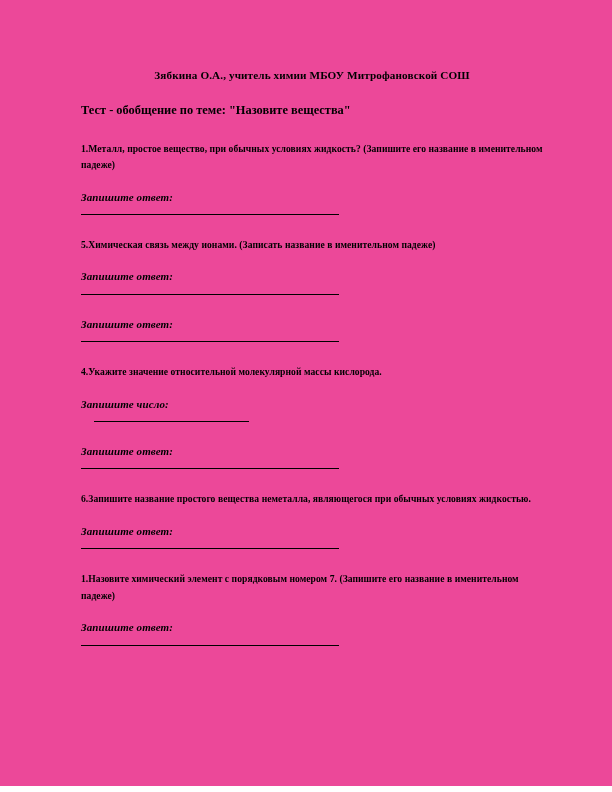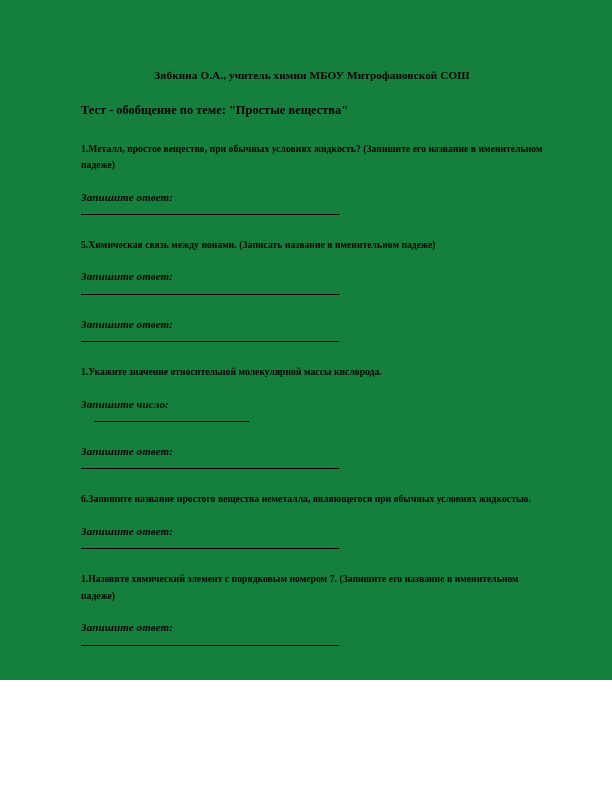--- a/index.html
+++ b/index.html
@@ -13,22 +13,22 @@
     font-family: "Liberation Serif", "DejaVu Serif", serif;
     color: #000000;
     overflow: hidden;
     position: relative;
   }
   .page {
     position: absolute;
     left: 0;
     top: 0;
     width: 612px;
-    height: 680px;
-    background: #15803d;
+    height: 786px;
+    background: #ec4899;
     box-sizing: border-box;
     padding: 14px;
   }
   .content {
     position: absolute;
     left: 81px;
     top: 68px;
     width: 462px;
   }
   .doc-title {
@@ -80,21 +80,21 @@
   .q-block { margin: 0; padding: 0; }
 </style>
 </head>
 <body>
 
 <div class="page">
   <div class="content">
 
     <div class="doc-title">Зябкина О.А., учитель химии МБОУ Митрофановской СОШ</div>
 
-    <div class="doc-subtitle">Тест - обобщение по теме: "Простые вещества"</div>
+    <div class="doc-subtitle">Тест - обобщение по теме: "Назовите вещества"</div>
 
     <div class="q-block">
       <p class="question">1.Металл, простое вещество, при обычных условиях жидкость? (Запишите его название в именительном падеже)</p>
       <div class="answer-block">
         <p class="answer-label">Запишите ответ:</p>
         <hr class="answer-rule">
       </div>
     </div>
 
     <div class="q-block">
@@ -106,21 +106,21 @@
     </div>
 
     <div class="q-block">
       <div class="answer-block">
         <p class="answer-label">Запишите ответ:</p>
         <hr class="answer-rule">
       </div>
     </div>
 
     <div class="q-block">
-      <p class="question">1.Укажите значение относительной молекулярной массы кислорода.</p>
+      <p class="question">4.Укажите значение относительной молекулярной массы кислорода.</p>
       <div class="answer-block">
         <p class="answer-label">Запишите число:</p>
         <hr class="answer-rule short">
       </div>
     </div>
 
     <div class="q-block">
       <div class="answer-block">
         <p class="answer-label">Запишите ответ:</p>
         <hr class="answer-rule">

